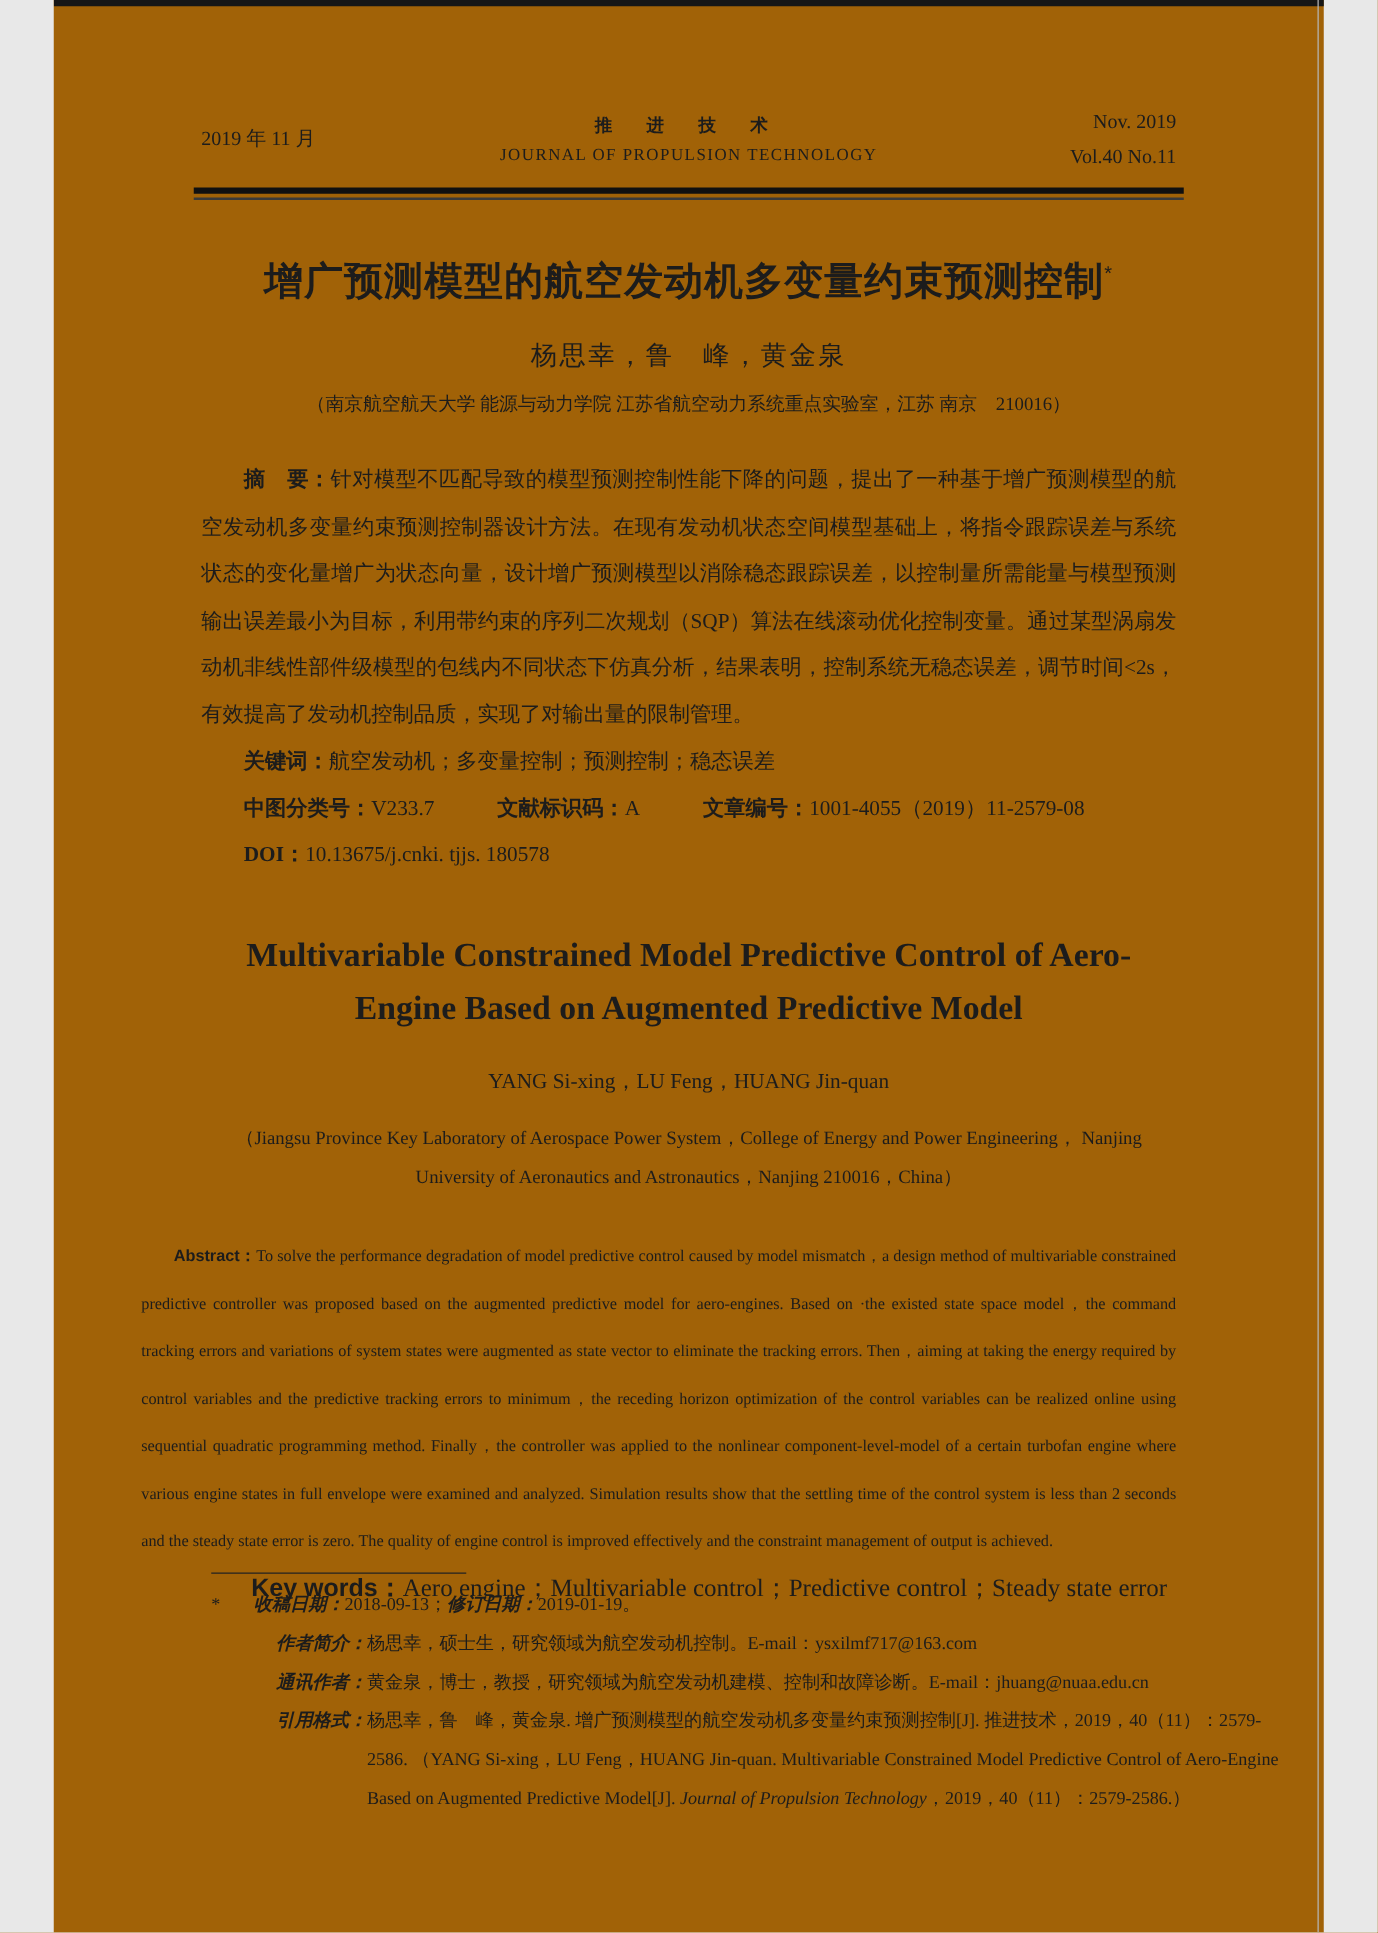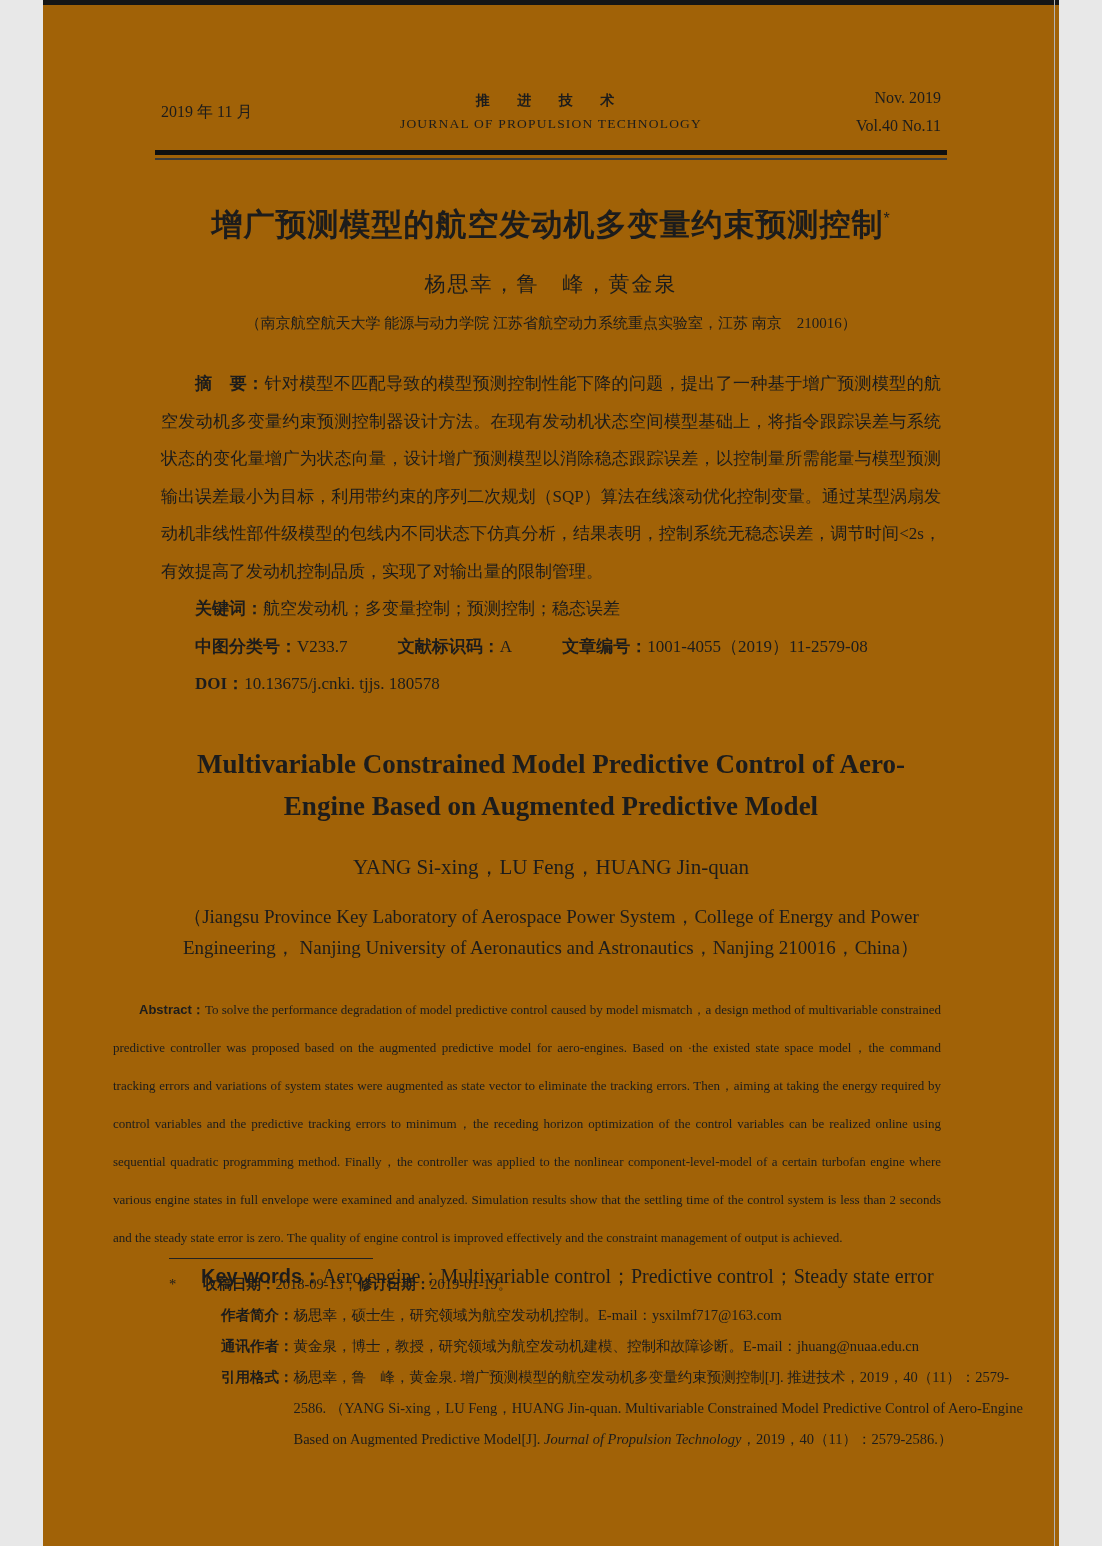--- a/index.html
+++ b/index.html
@@ -52,37 +52,37 @@
   .cls-line .grp{margin-right:46px;}
   .cls-line .grp:last-child{margin-right:0;}
   .doi-line{margin:0 118px;font-size:17px;line-height:37.5px;text-indent:2em;}
   .doi-line .doi-lbl{font-weight:bold;}
 
   
   .title-en{
     margin:40px auto 0 auto;max-width:770px;
     text-align:center;font-weight:bold;font-size:27px;line-height:42px;
   }
-  .authors-en{margin-top:26px;text-align:center;font-size:21px;}
-  .affil-en{margin:20px auto 0 auto;max-width:760px;text-align:center;font-size:19px;line-height:31px;}
+  .authors-en{margin-top:26px;text-align:center;font-size:17px;}
+  .affil-en{margin:20px auto 0 auto;max-width:760px;text-align:center;font-size:15px;line-height:31px;}
 
   .abs-en{
     margin:28px 118px 0 70px;
     font-size:13px;line-height:38px;text-align:justify;
   }
   .abs-en p{margin:0;text-indent:2em;}
   .kw-en{margin:0 118px;font-size:20px;line-height:38px;text-indent:2em;}
 
   
   .footnote{position:absolute;left:126px;top:1258px;width:860px;font-size:14.5px;line-height:31px;}
   .fn-divider{width:204px;height:0;border-top:1.5px solid #222;margin-bottom:10px;}
   .fn-row{display:flex;align-items:flex-start;}
   .fn-marker{width:34px;flex:0 0 34px;}
   .fn-indent{margin-left:52px;}
-  .fn-label{font-family:"Liberation Sans","DejaVu Sans",sans-serif;font-weight:bold;flex:0 0 auto;white-space:nowrap;}
+  .fn-label{font-family:"Liberation Sans","DejaVu Sans",sans-serif;font-weight:bold;flex:0 0 auto;white-space:nowrap;font-style:italic;}
   .fn-text{flex:1 1 auto;}
   .italic{font-style:italic;}
 </style>
 </head>
 <body>
 
 <div class="page">
   <div class="scan-top"></div>
   <div class="scan-right"></div>
 

